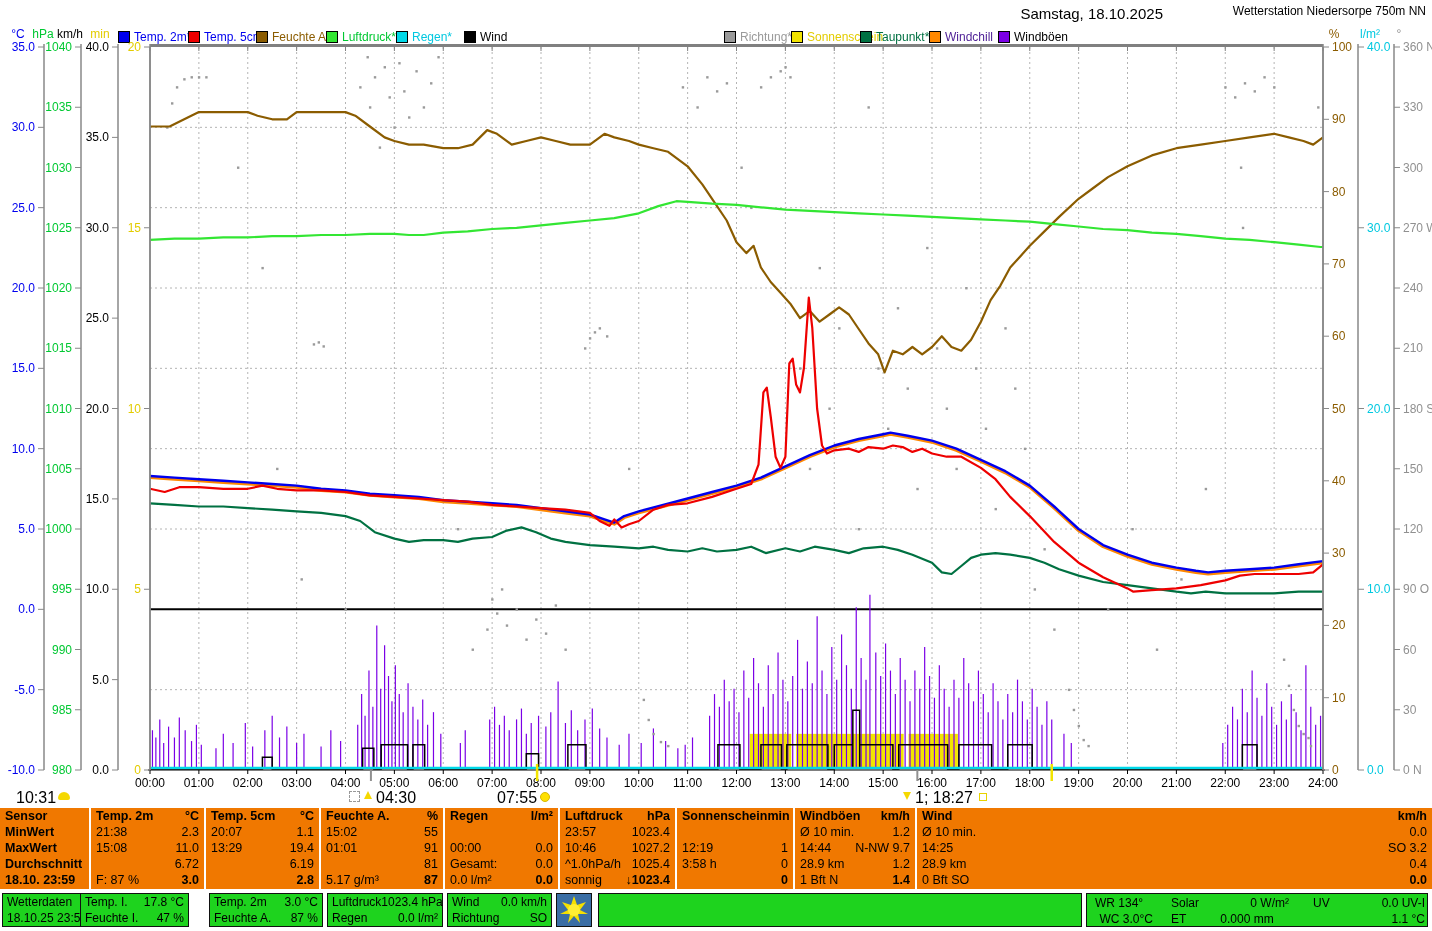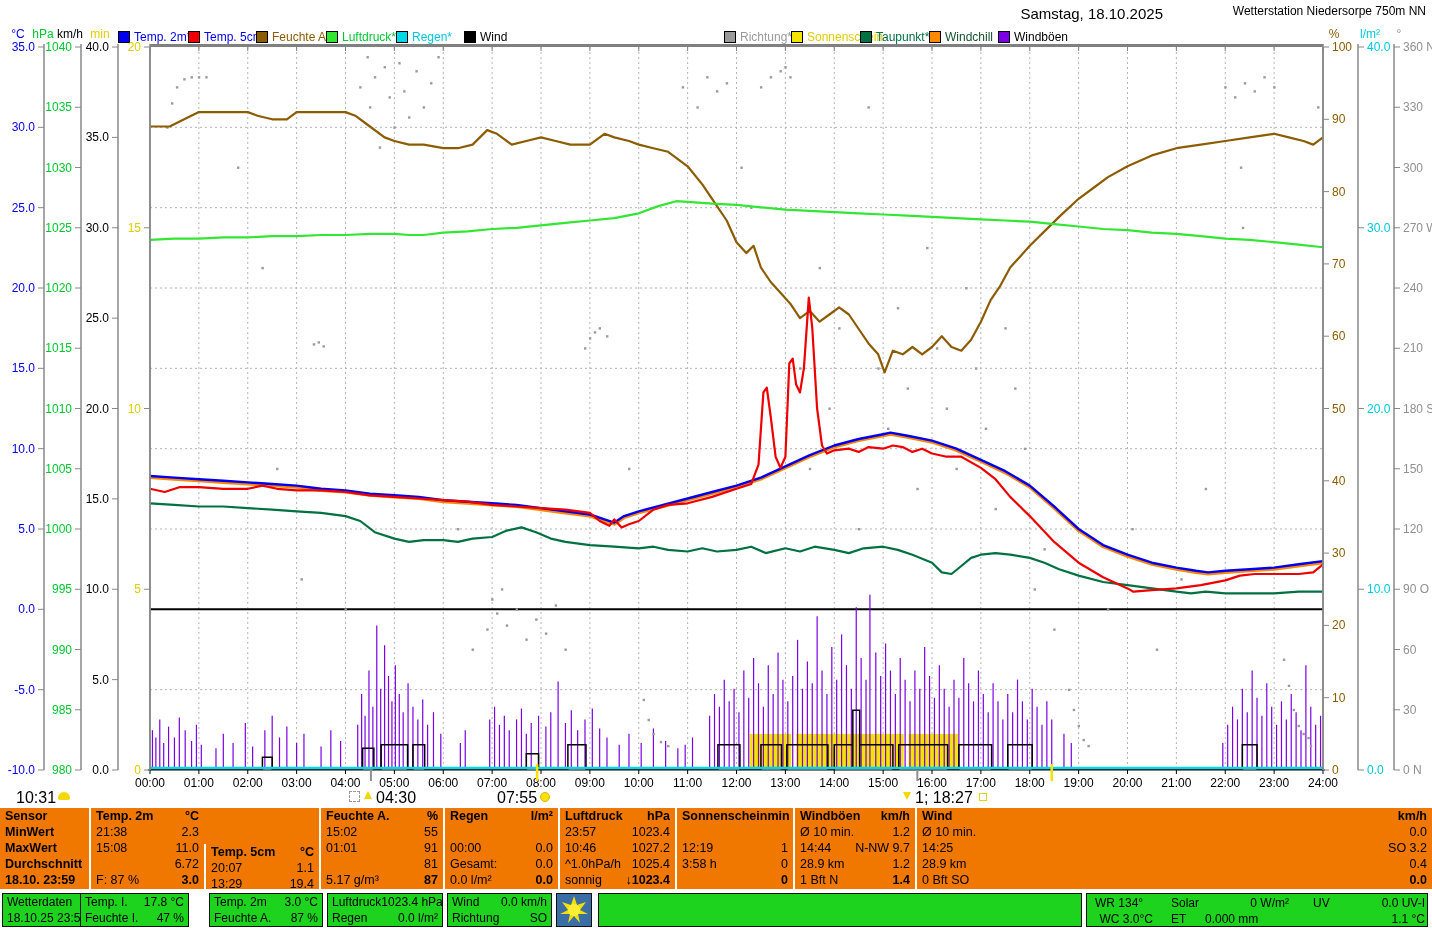--- a/index.html
+++ b/index.html
@@ -65,21 +65,21 @@
     <div class="abs legend-item" style="left: 791px;">
       <span class="swatch" style="background: rgb(242, 228, 0);"></span>
       <span style="color: rgb(227, 204, 0);">Sonnenschein</span>
     </div>
     <div class="abs legend-item" style="left: 860px;">
       <span class="swatch" style="background: rgb(0, 113, 66);"></span>
       <span style="color: rgb(0, 113, 66);">Taupunkt*</span>
     </div>
     <div class="abs legend-item" style="left: 929px;">
       <span class="swatch" style="background: rgb(255, 136, 0);"></span>
-      <span style="color: #14532d;">Windchill</span>
+      <span style="color: #4c1d95;">Windchill</span>
     </div>
     <div class="abs legend-item" style="left: 998px;">
       <span class="swatch" style="background: rgb(123, 0, 230);"></span>
       <span style="color: rgb(0, 0, 0);">Windböen</span>
     </div>
   </div>
 
 <svg id="chart-svg" width="1432" height="806">
     <line x1="198.875" y1="47" x2="198.875" y2="770" stroke="#b4b4b4" stroke-dasharray="2,3"></line>
     <line x1="247.75" y1="47" x2="247.75" y2="770" stroke="#b4b4b4" stroke-dasharray="2,3"></line>
@@ -686,21 +686,21 @@
       </div>
       <div class="trow">
         <span></span>
         <span>6.72</span>
       </div>
       <div class="trow">
         <span>F: 87 %</span>
         <span class="b">3.0</span>
       </div>
     </div>
-    <div class="tcol" style="left: 204px; width: 115px; border-left: 2px solid rgb(255, 255, 255); margin-top: 36px;">
+    <div class="tcol" style="left: 204px; width: 115px; border-left: 2px solid rgb(255, 255, 255);">
       <div class="trow b">
         <span>Temp. 5cm</span>
         <span>°C</span>
       </div>
       <div class="trow">
         <span>20:07</span>
         <span>1.1</span>
       </div>
       <div class="trow">
         <span>13:29</span>
@@ -905,19 +905,19 @@
           <circle cx="17" cy="16" r="6" fill="#ffee33"></circle>
         </g>
       </svg></div>
     <div class="scell" style="left: 598px; width: 484px;"></div>
     <div class="scell" style="left: 1086px; width: 342px;">
       <span class="sabs" style="left: 8px; width: 58px; top: 1px;">WR 134°</span>
       <span class="sabs" style="left: 8px; width: 58px; text-align: right; top: 17px;">WC 3.0°C</span>
       <span class="sabs" style="left: 84px; top: 1px;">Solar</span>
       <span class="sabs" style="left: 118px; width: 84px; text-align: right; top: 1px;">0 W/m²</span>
       <span class="sabs" style="left: 84px; top: 17px;">ET</span>
-      <span class="sabs" style="left: 118px; width: 84px; text-align: left; top: 17px;">0.000 mm</span>
+      <span class="sabs" style="left: 118px; width: 84px; text-align: center; top: 17px;">0.000 mm</span>
       <span class="sabs" style="left: 226px; top: 1px;">UV</span>
       <span class="sabs" style="left: 258px; width: 80px; text-align: right; top: 1px;">0.0 UV-I</span>
       <span class="sabs" style="left: 226px; top: 17px; margin-top: 27px;">Taupunkt</span>
       <span class="sabs" style="left: 258px; width: 80px; text-align: right; top: 17px;">1.1 °C</span>
     </div>
   </div>
 
 </body></html>

